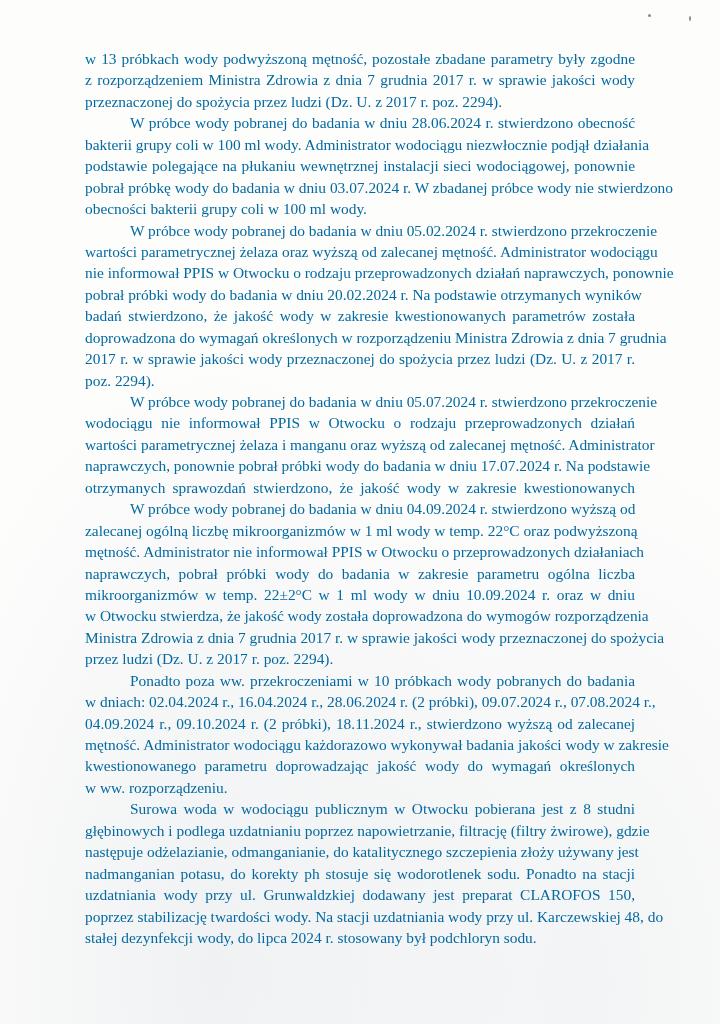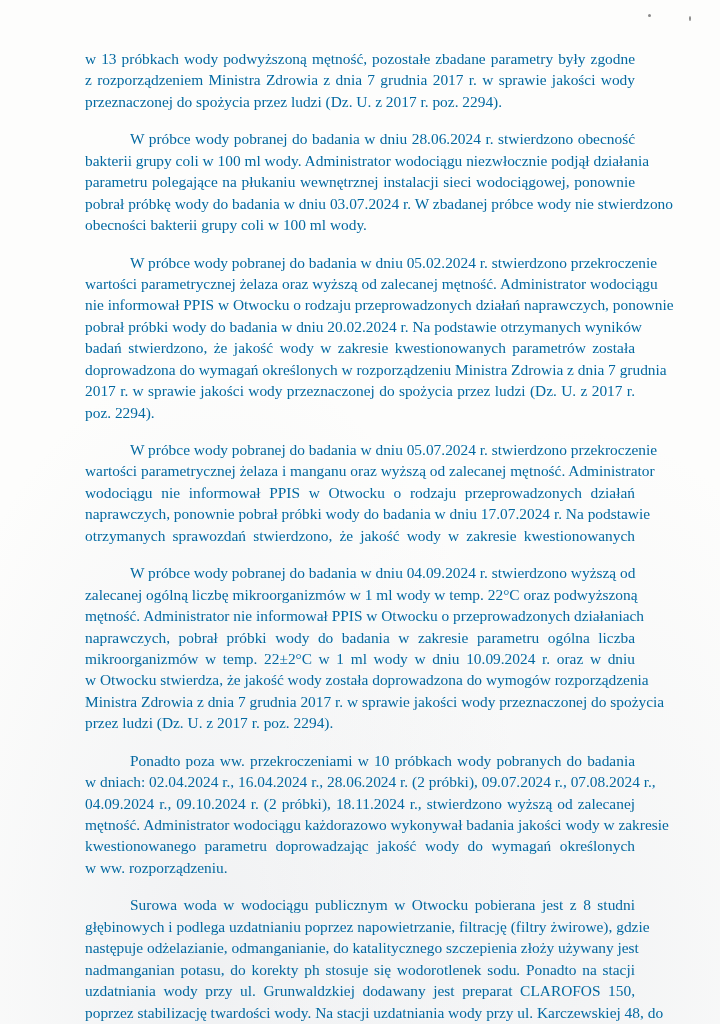--- a/index.html
+++ b/index.html
@@ -51,57 +51,56 @@
     text-align-last: justify;
     white-space: nowrap;
     height: 21.45px;
     overflow: visible;
   }
   .line.last {
     text-align-last: left;
   }
   .line.indent {
     padding-left: 45px;
-    margin-top: 16px;
   }
 </style>
 </head>
 <body>
 
 <div class="scan-noise"></div>
 <span class="corner-mark a"></span>
 <span class="corner-mark b"></span>
 
 <div class="page" id="page">
     <div class="para">
       <span class="line">w 13 próbkach wody podwyższoną mętność, pozostałe zbadane parametry były zgodne</span>
       <span class="line">z rozporządzeniem Ministra Zdrowia z dnia 7 grudnia 2017 r. w sprawie jakości wody</span>
       <span class="line last">przeznaczonej do spożycia przez ludzi (Dz. U. z 2017 r. poz. 2294).</span>
     </div>
     <div class="para">
       <span class="line indent">W próbce wody pobranej do badania w dniu 28.06.2024 r. stwierdzono obecność</span>
       <span class="line">bakterii grupy coli w 100 ml wody. Administrator wodociągu niezwłocznie podjął działania</span>
-      <span class="line">parametru polegające na płukaniu wewnętrznej instalacji sieci wodociągowej, ponownie</span>
+      <span class="line">podstawie polegające na płukaniu wewnętrznej instalacji sieci wodociągowej, ponownie</span>
       <span class="line">pobrał próbkę wody do badania w dniu 03.07.2024 r. W zbadanej próbce wody nie stwierdzono</span>
       <span class="line last">obecności bakterii grupy coli w 100 ml wody.</span>
     </div>
     <div class="para">
       <span class="line indent">W próbce wody pobranej do badania w dniu 05.02.2024 r. stwierdzono przekroczenie</span>
       <span class="line">wartości parametrycznej żelaza oraz wyższą od zalecanej mętność. Administrator wodociągu</span>
       <span class="line">nie informował PPIS w Otwocku o rodzaju przeprowadzonych działań naprawczych, ponownie</span>
       <span class="line">pobrał próbki wody do badania w dniu 20.02.2024 r. Na podstawie otrzymanych wyników</span>
       <span class="line">badań stwierdzono, że jakość wody w zakresie kwestionowanych parametrów została</span>
       <span class="line">doprowadzona do wymagań określonych w rozporządzeniu Ministra Zdrowia z dnia 7 grudnia</span>
       <span class="line">2017 r. w sprawie jakości wody przeznaczonej do spożycia przez ludzi (Dz. U. z 2017 r.</span>
       <span class="line last">poz. 2294).</span>
     </div>
     <div class="para">
       <span class="line indent">W próbce wody pobranej do badania w dniu 05.07.2024 r. stwierdzono przekroczenie</span>
+      <span class="line">wodociągu nie informował PPIS w Otwocku o rodzaju przeprowadzonych działań</span>
       <span class="line">wartości parametrycznej żelaza i manganu oraz wyższą od zalecanej mętność. Administrator</span>
-      <span class="line">wodociągu nie informował PPIS w Otwocku o rodzaju przeprowadzonych działań</span>
       <span class="line">naprawczych, ponownie pobrał próbki wody do badania w dniu 17.07.2024 r. Na podstawie</span>
       <span class="line">otrzymanych sprawozdań stwierdzono, że jakość wody w zakresie kwestionowanych</span>
     </div>
     <div class="para">
       <span class="line indent">W próbce wody pobranej do badania w dniu 04.09.2024 r. stwierdzono wyższą od</span>
       <span class="line">zalecanej ogólną liczbę mikroorganizmów w 1 ml wody w temp. 22°C oraz podwyższoną</span>
       <span class="line">mętność. Administrator nie informował PPIS w Otwocku o przeprowadzonych działaniach</span>
       <span class="line">naprawczych, pobrał próbki wody do badania w zakresie parametru ogólna liczba</span>
       <span class="line">mikroorganizmów w temp. 22±2°C w 1 ml wody w dniu 10.09.2024 r. oraz w dniu</span>
       <span class="line">w Otwocku stwierdza, że jakość wody została doprowadzona do wymogów rozporządzenia</span>

